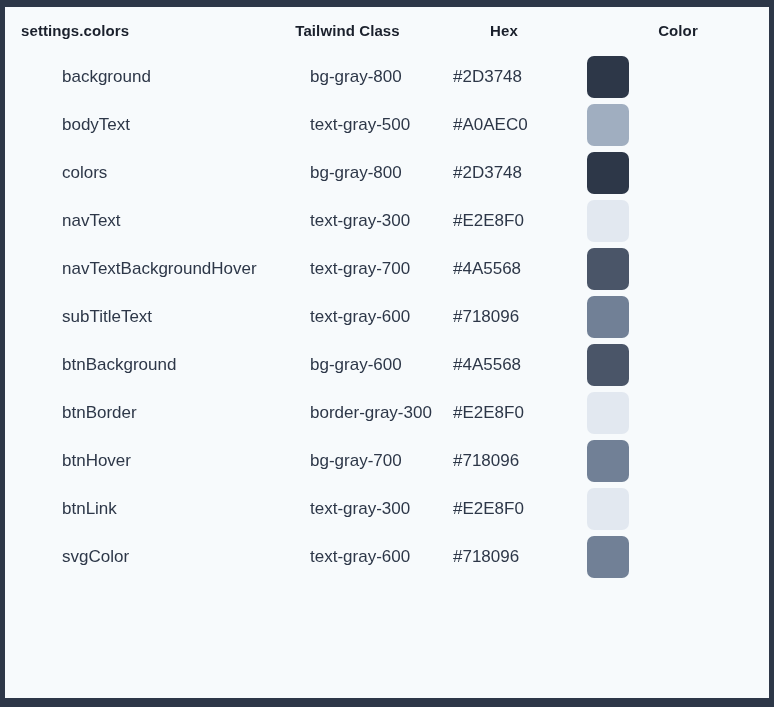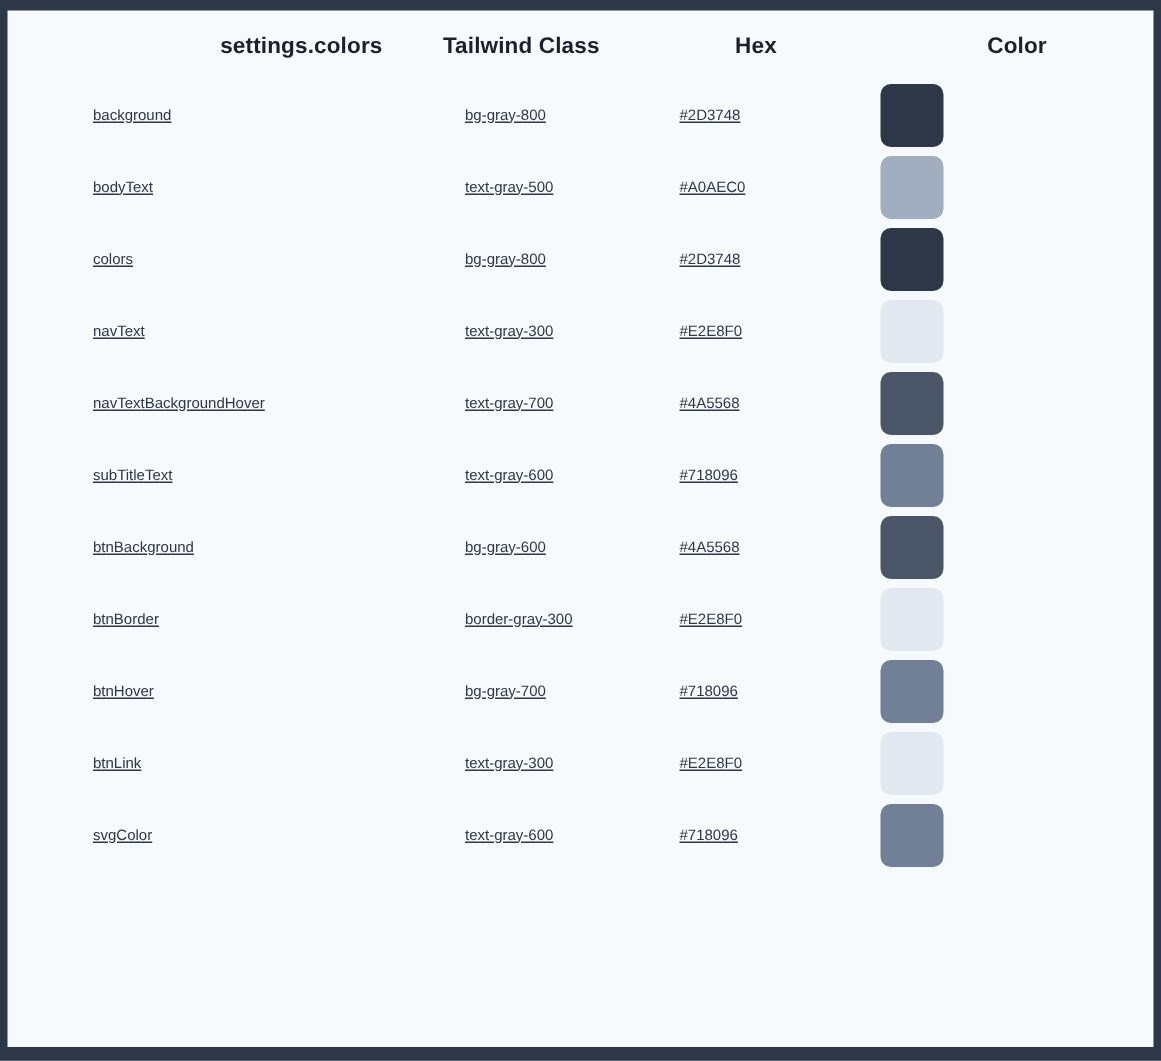--- a/index.html
+++ b/index.html
@@ -55,34 +55,33 @@
 
   thead th {
     font-size: 15px;
     font-weight: bold;
     color: #1A202C;
     padding: 0;
     height: 46px;
     vertical-align: middle;
     letter-spacing: 0.1px;
   }
-  thead th.th-name   { text-align: right; }
+  thead th.th-name   { text-align: left; padding-left: 16px; }
   thead th.th-class  { text-align: center; }
   thead th.th-hex    { text-align: center; }
   thead th.th-swatch { text-align: center; padding-left: 19px; }
 
   tbody tr { height: 48px; }
 
   tbody td {
-    font-size: 10px;
+    font-size: 17px;
     color: #2D3748;
     padding: 0;
     vertical-align: middle;
     font-weight: normal;
-    text-decoration: underline;
   }
   tbody td.td-name   { padding-left: 57px; text-align: left; }
   tbody td.td-class  { padding-left: 55px; text-align: left; }
   tbody td.td-hex    { padding-left: 13px; text-align: left; }
   tbody td.td-swatch { padding-left: 19px; text-align: left; }
 
   .swatch {
     display: inline-block;
     width: 42px;
     height: 42px;

